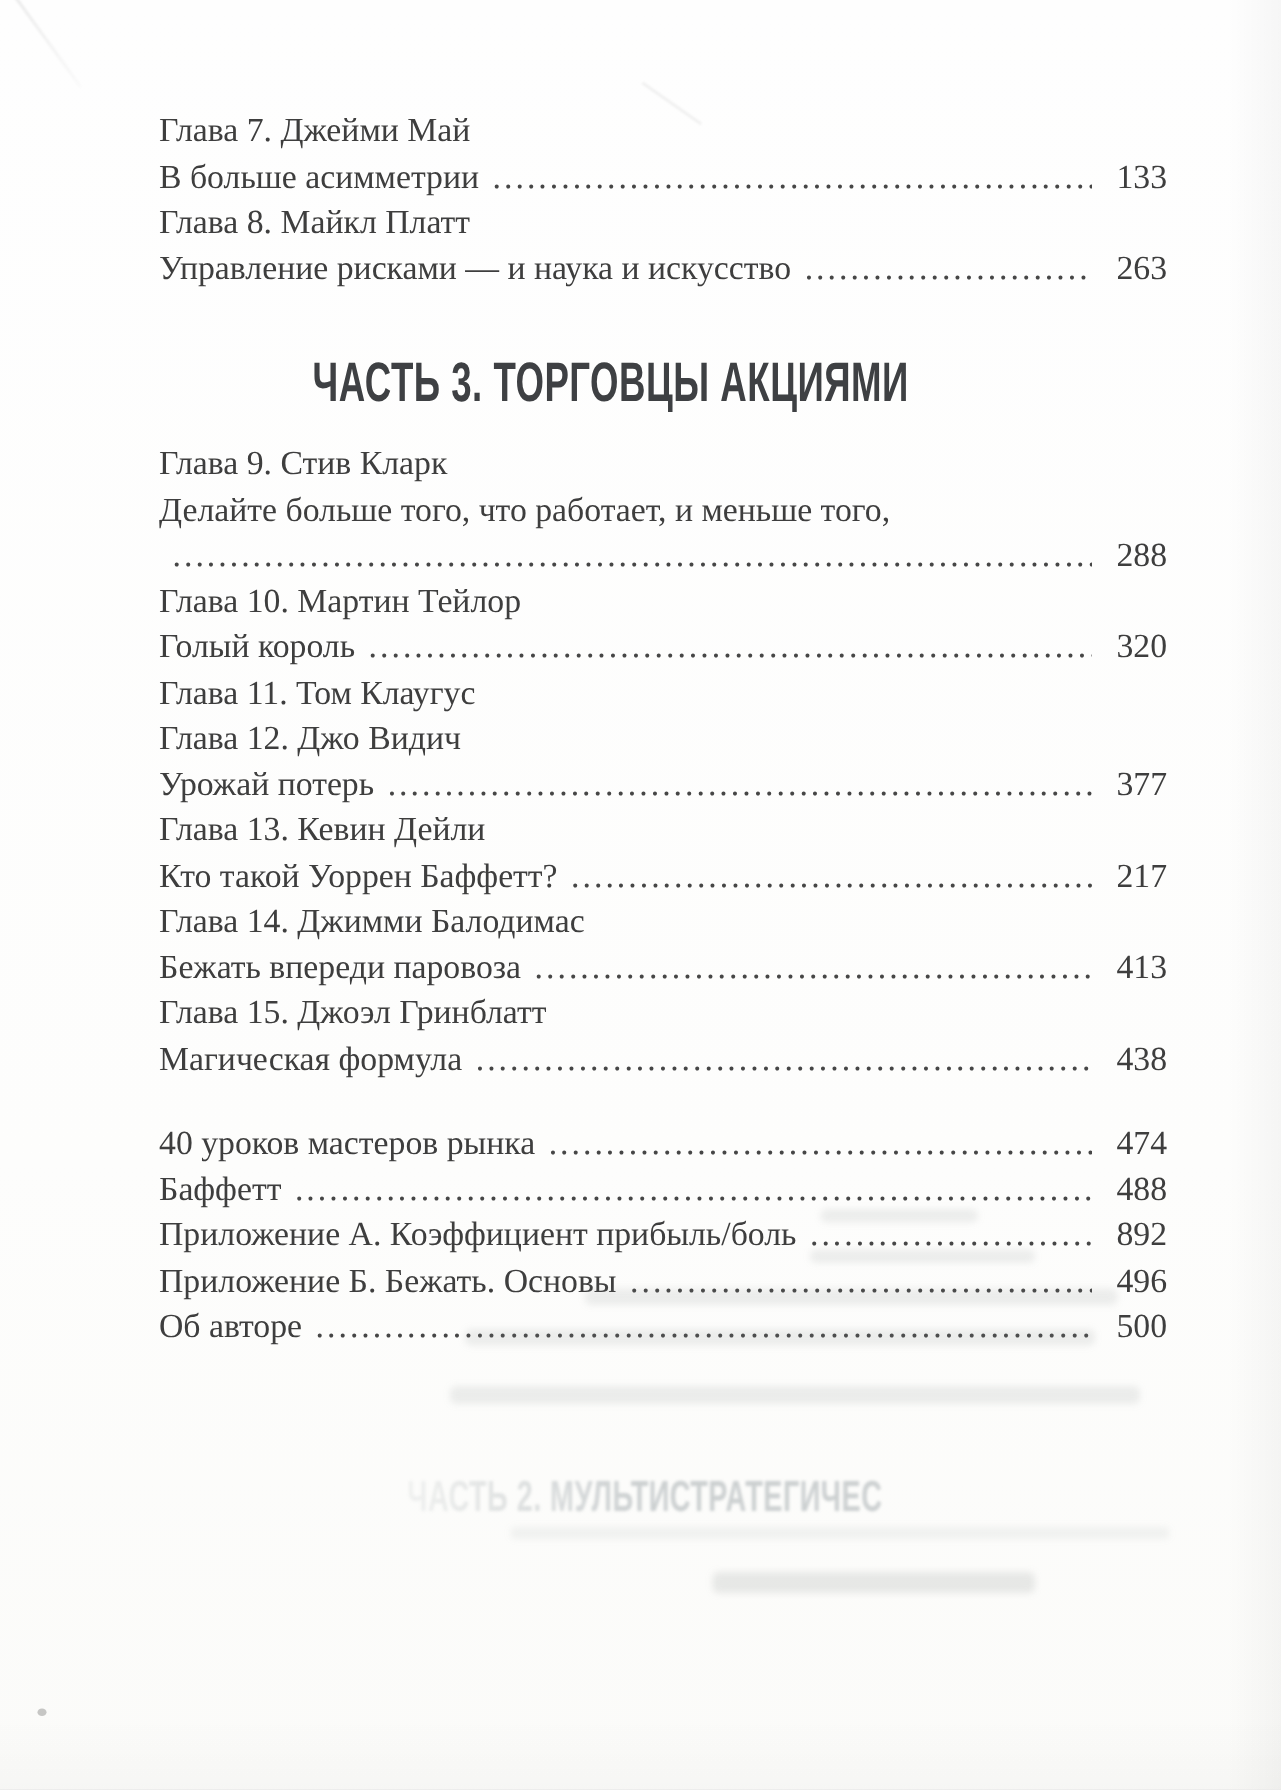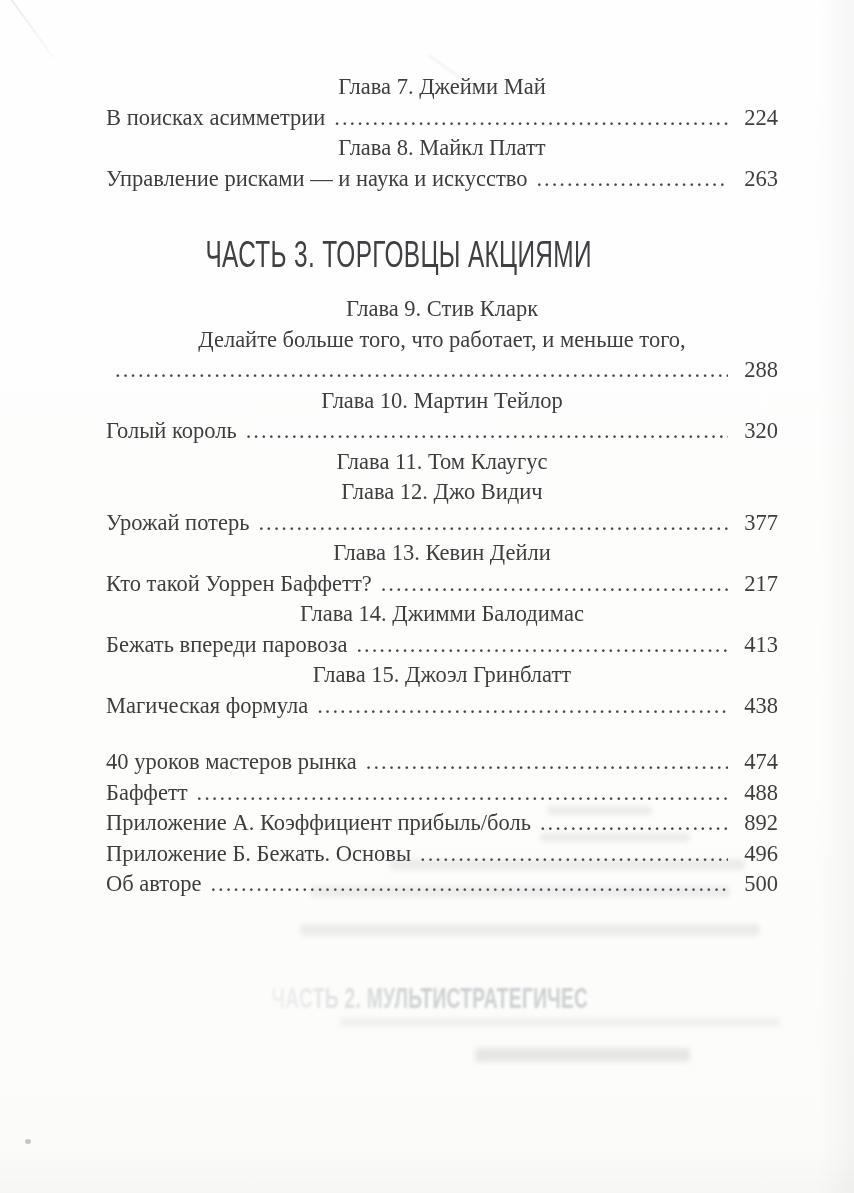--- a/index.html
+++ b/index.html
@@ -15,29 +15,29 @@
     background:linear-gradient(to bottom,rgba(0,0,0,0),rgba(0,0,0,0.018));}
   .crease{position:absolute;left:10px;top:-4px;width:76px;height:2px;border-radius:2px;
     background:linear-gradient(to right,rgba(0,0,0,0.08),rgba(0,0,0,0.015));
     transform:rotate(54deg);transform-origin:left top;filter:blur(0.6px);}
   .streak{position:absolute;left:424px;top:68px;width:48px;height:1.6px;
     background:rgba(0,0,0,0.05);transform:rotate(35deg);filter:blur(0.8px);}
   .speck{position:absolute;left:25px;top:1139px;width:6px;height:5px;border-radius:50%;
     background:rgba(60,60,60,0.28);filter:blur(0.5px);}
 
   .toc{position:absolute;left:106px;top:72px;width:672px;}
-  .line{display:flex;align-items:baseline;line-height:30.5px;font-size:22.5px;white-space:nowrap;justify-content:center;}
+  .line{display:flex;align-items:baseline;line-height:30.5px;font-size:22.5px;white-space:nowrap;}
   .t{flex:0 0 auto;}
   .dots{flex:1 1 auto;overflow:hidden;margin:0 4px 0 9px;letter-spacing:2px;color:#464646;}
   .dots::after{content:"..........................................................................................................................................................";}
   .pg{flex:0 0 auto;min-width:46px;text-align:right;}
 
   .part-heading{
     margin:40px 96px 18px 0;text-align:center;line-height:42px;
-    font-family:"Liberation Sans",sans-serif;font-weight:normal;font-size:37px;color:#3e4043;
+    font-family:"Liberation Sans",sans-serif;font-weight:bold;font-size:37px;color:#3e4043;
   }
   .cond{display:inline-block;transform:scaleX(0.66);transform-origin:center;letter-spacing:0.5px;white-space:nowrap;}
   .gap{height:26px;}
 
   .smudge{position:absolute;background:rgba(122,132,128,0.13);filter:blur(2.5px);border-radius:4px;}
   .bleed-heading{
     position:absolute;left:150px;top:981px;width:560px;text-align:center;line-height:34px;
     font-family:"Liberation Sans",sans-serif;font-weight:bold;font-size:29px;
     color:rgba(104,114,122,0.32);filter:blur(1.1px);
   }
@@ -56,23 +56,23 @@
   <div class="edge-right"></div>
   <div class="edge-bottom"></div>
   <div class="speck"></div>
 
   <main class="toc">
     <div>
         <div class="line">
           <span class="t">Глава 7. Джейми Май</span>
         </div>
         <div class="line">
-          <span class="t">В поисках асимметрии</span>
+          <span class="t">В больше асимметрии</span>
           <span class="dots"></span>
-          <span class="pg">224</span>
+          <span class="pg">133</span>
         </div>
         <div class="line">
           <span class="t">Глава 8. Майкл Платт</span>
         </div>
         <div class="line">
           <span class="t">Управление рисками — и наука и искусство</span>
           <span class="dots"></span>
           <span class="pg">263</span>
         </div>
       </div>

